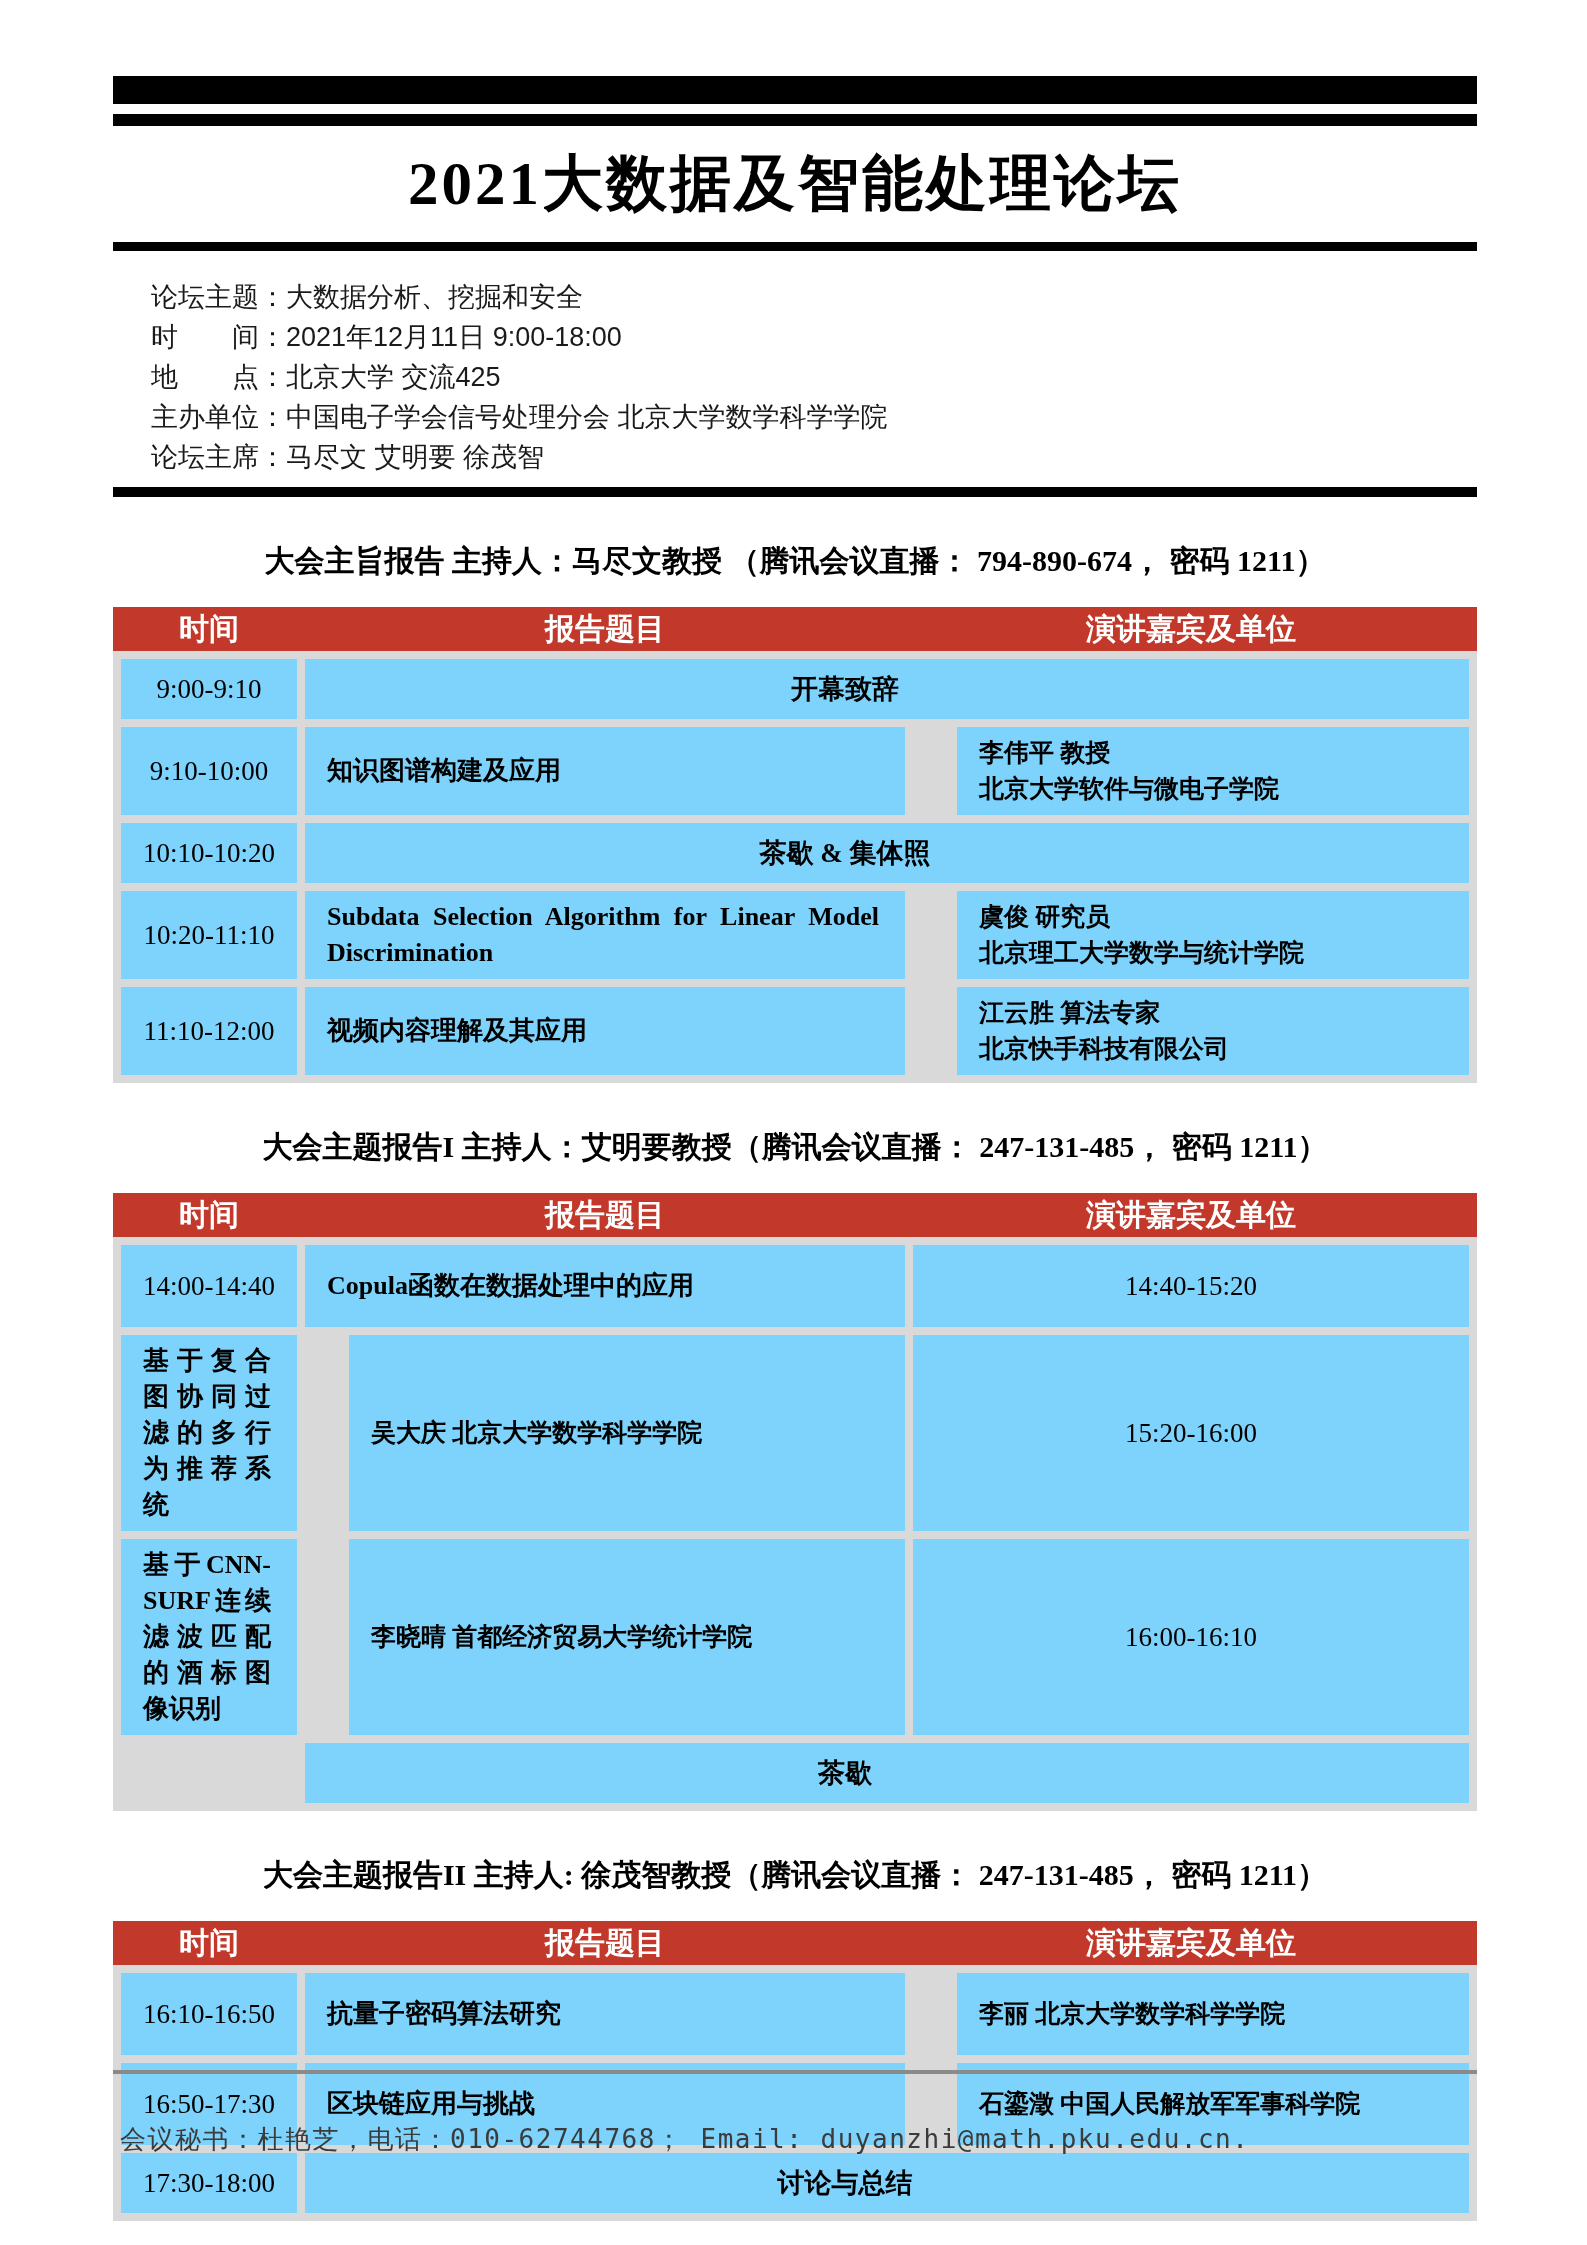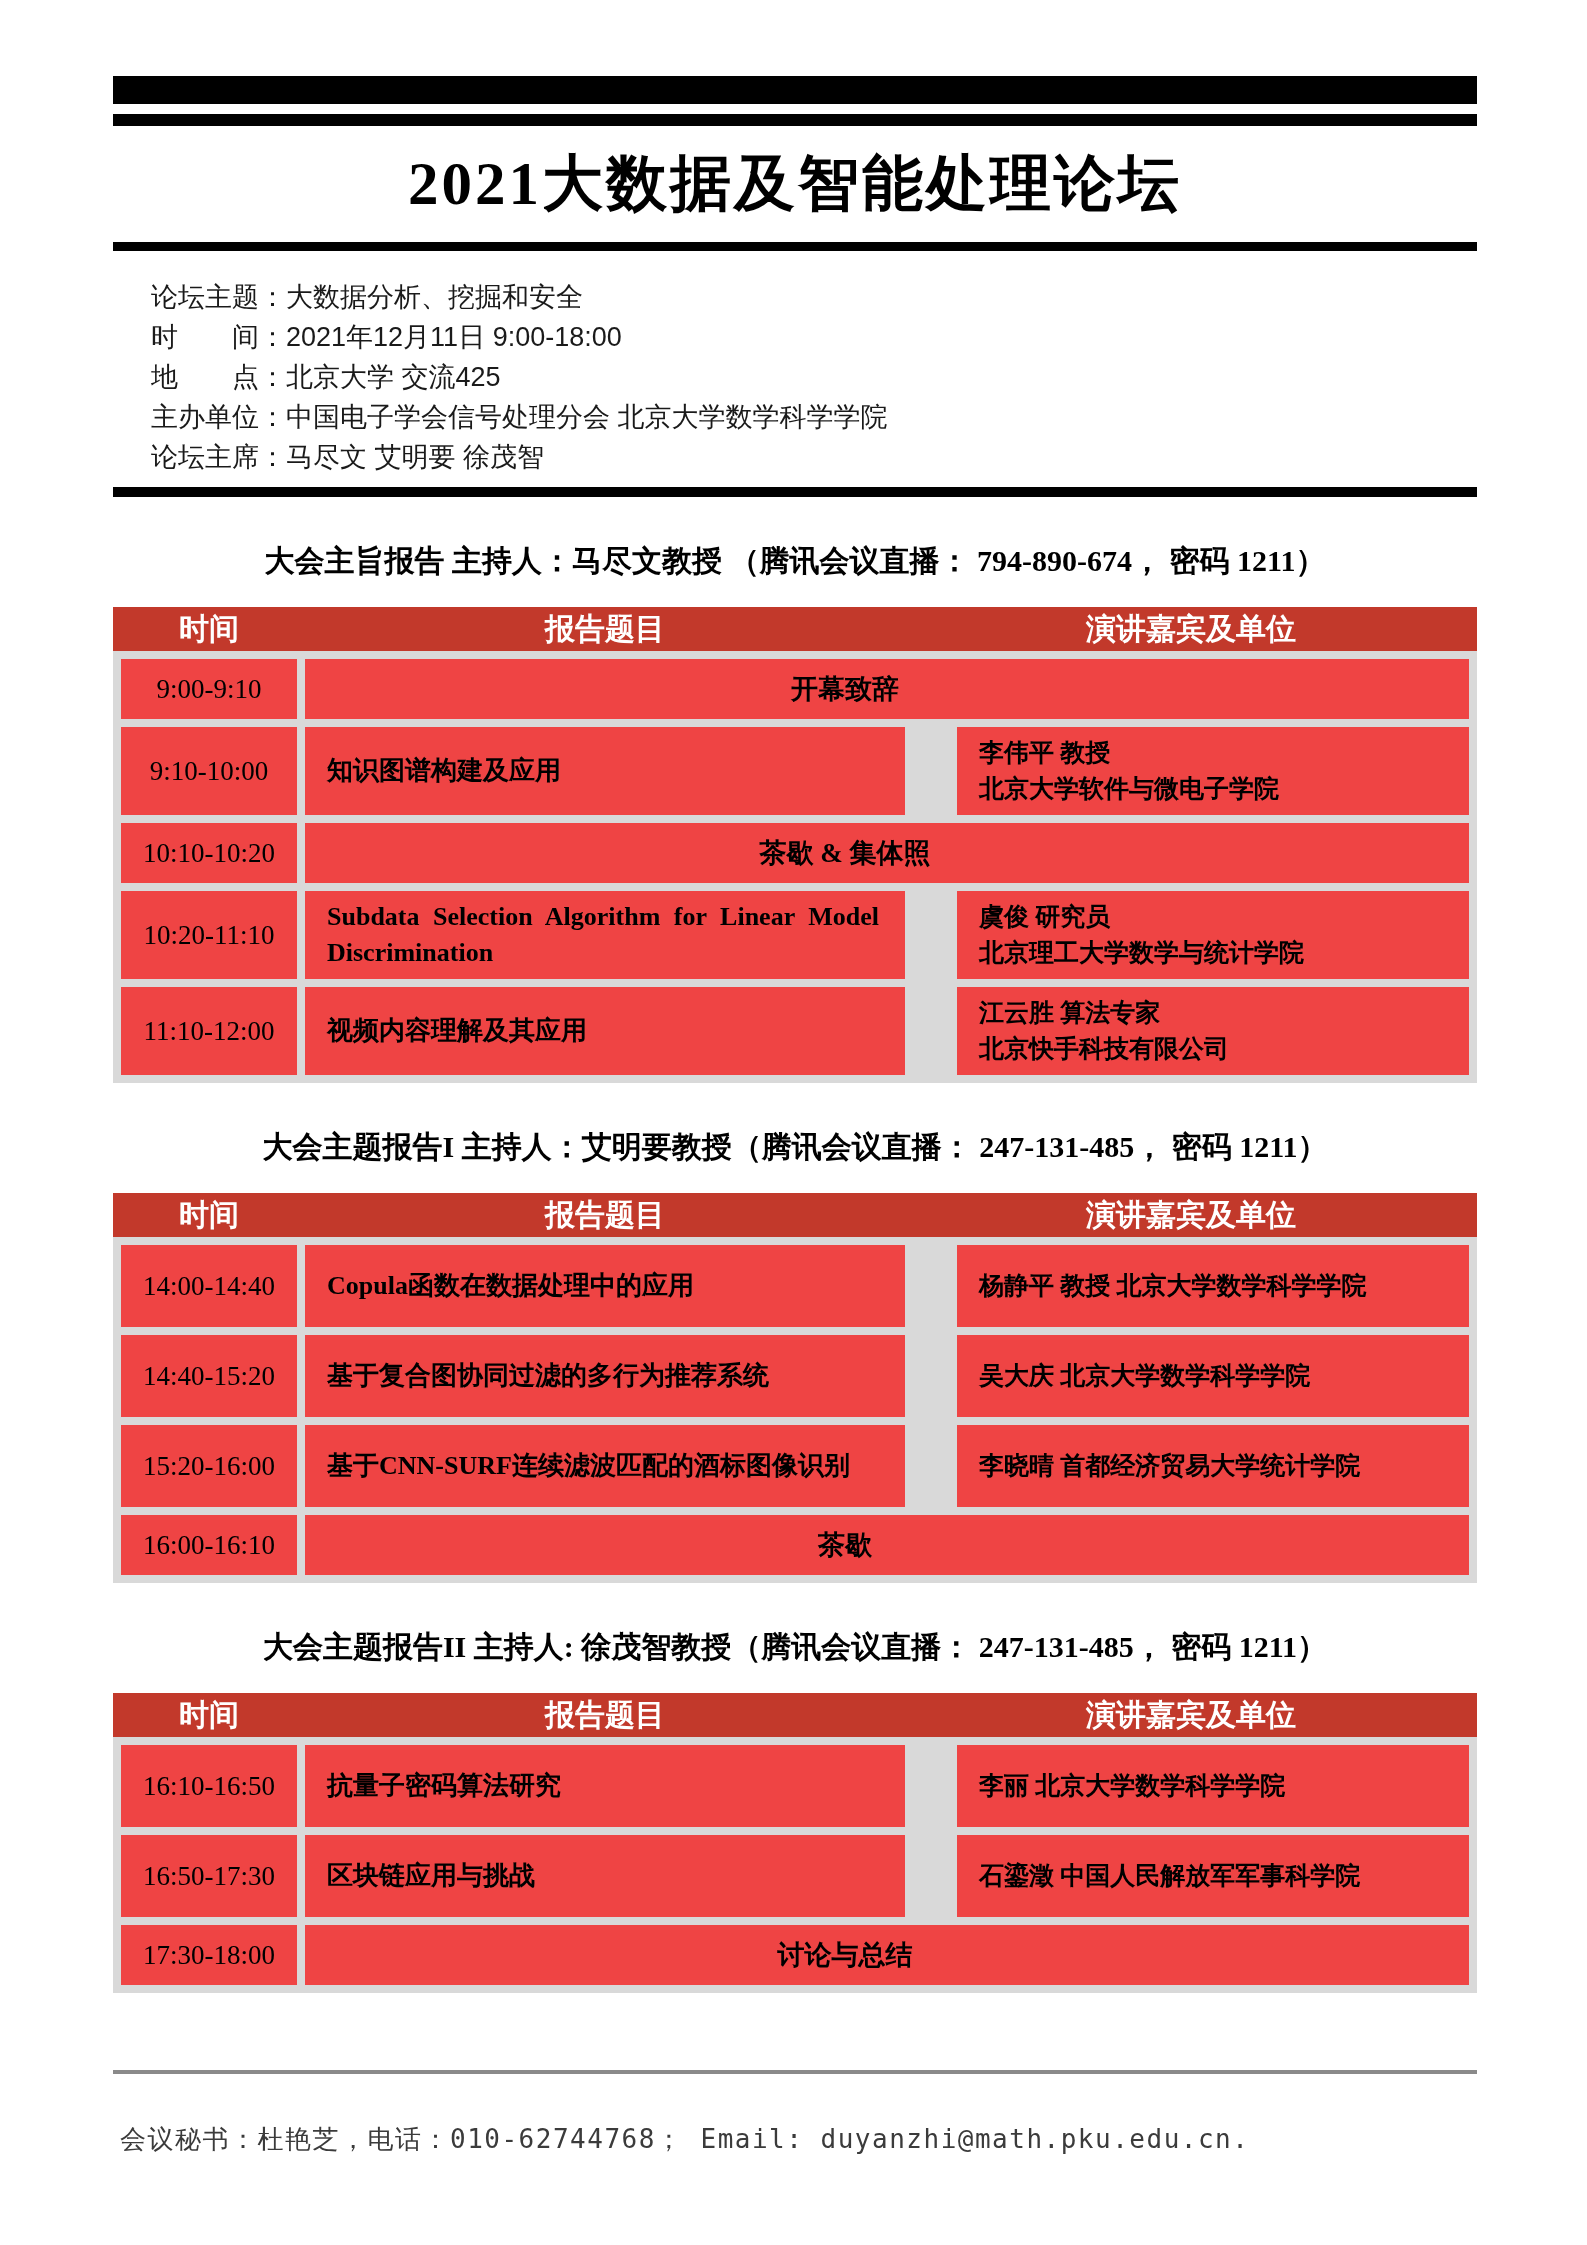--- a/index.html
+++ b/index.html
@@ -27,21 +27,21 @@
   }
   .sched-table{margin-top:26px;background:#d9d9d9;}
   .thead{
     display:grid;grid-template-columns:176px 600px 1fr;gap:8px;padding:0 8px;
     background:#c2392b;height:44px;align-items:center;
     color:#fff;font-weight:bold;font-size:30px;
   }
   .thead .th{text-align:center;}
   .tbody{display:grid;grid-template-columns:176px 600px 1fr;gap:8px;padding:8px;}
   .cell{
-    background:#ef4444;display:flex;align-items:center;min-height:60px;
+    background:#7dd3fc;display:flex;align-items:center;min-height:60px;
     font-family:"Liberation Serif","DejaVu Serif",serif;
   }
   .cell-time{justify-content:center;font-size:27px;min-height:60px;}
   .cell-title{
     min-height:66px;padding:8px 26px 8px 22px;
     font-weight:bold;font-size:26px;line-height:36px;
   }
   .cell-title span{display:block;width:100%;text-align:justify;}
   .cell-speaker{
     min-height:66px;padding:8px 10px 8px 22px;
@@ -124,21 +124,20 @@
         <div class="thead">
           <div class="th">时间</div>
           <div class="th">报告题目</div>
           <div class="th">演讲嘉宾及单位</div>
         </div>
         <div class="tbody">
           <div class="cell cell-time">14:00-14:40</div>
           <div class="cell cell-title">
             <span>Copula函数在数据处理中的应用</span>
           </div>
-          <div class="cell cell-speaker">杨静平 教授  北京大学数学科学学院</div>
           <div class="cell cell-time">14:40-15:20</div>
           <div class="cell cell-title">
             <span>基于复合图协同过滤的多行为推荐系统</span>
           </div>
           <div class="cell cell-speaker">吴大庆  北京大学数学科学学院</div>
           <div class="cell cell-time">15:20-16:00</div>
           <div class="cell cell-title">
             <span>基于CNN-SURF连续滤波匹配的酒标图像识别</span>
           </div>
           <div class="cell cell-speaker">李晓晴  首都经济贸易大学统计学院</div>

